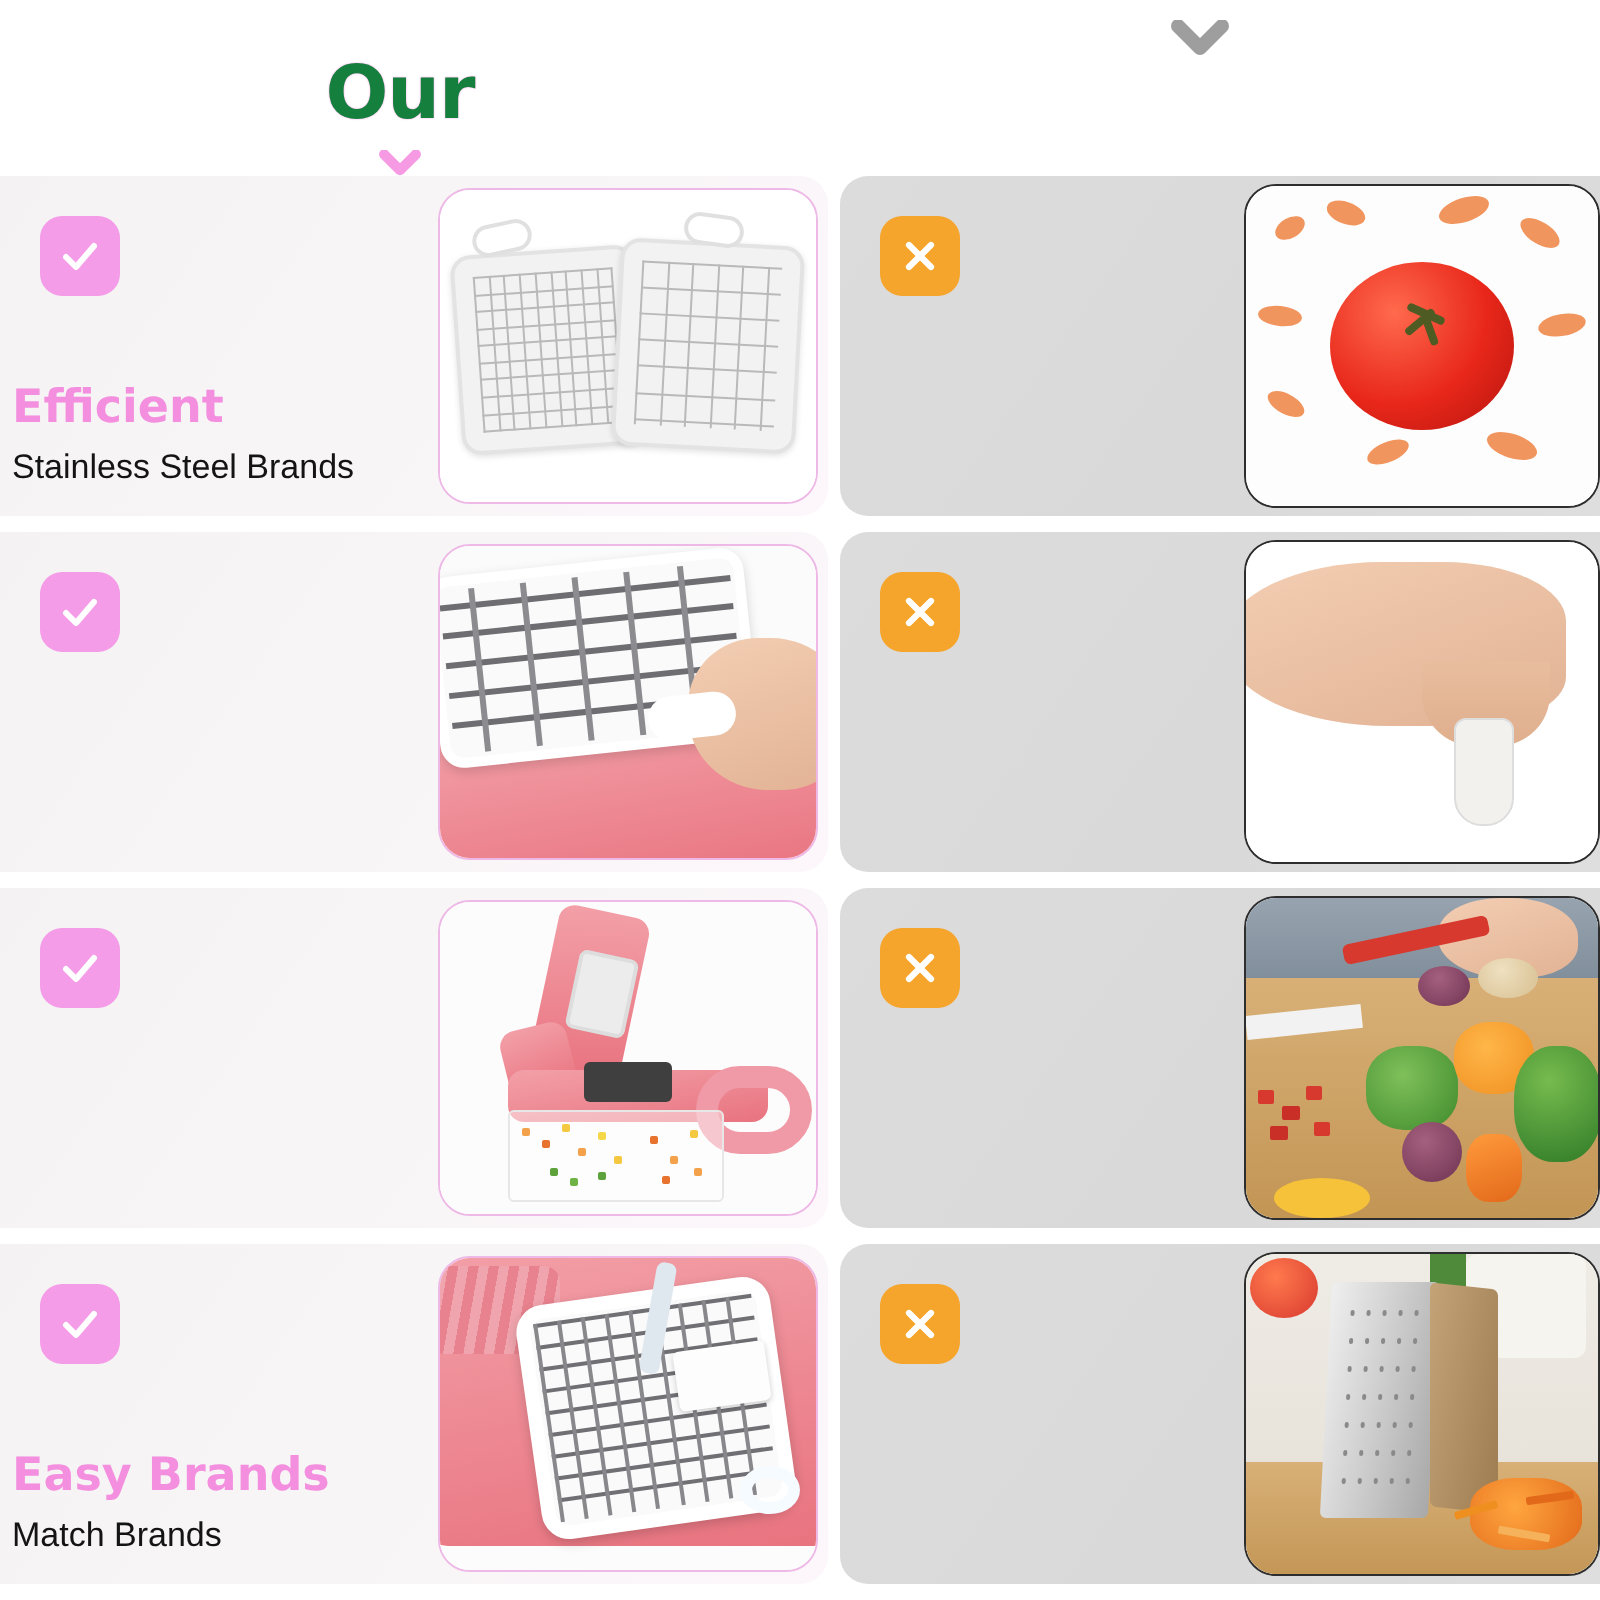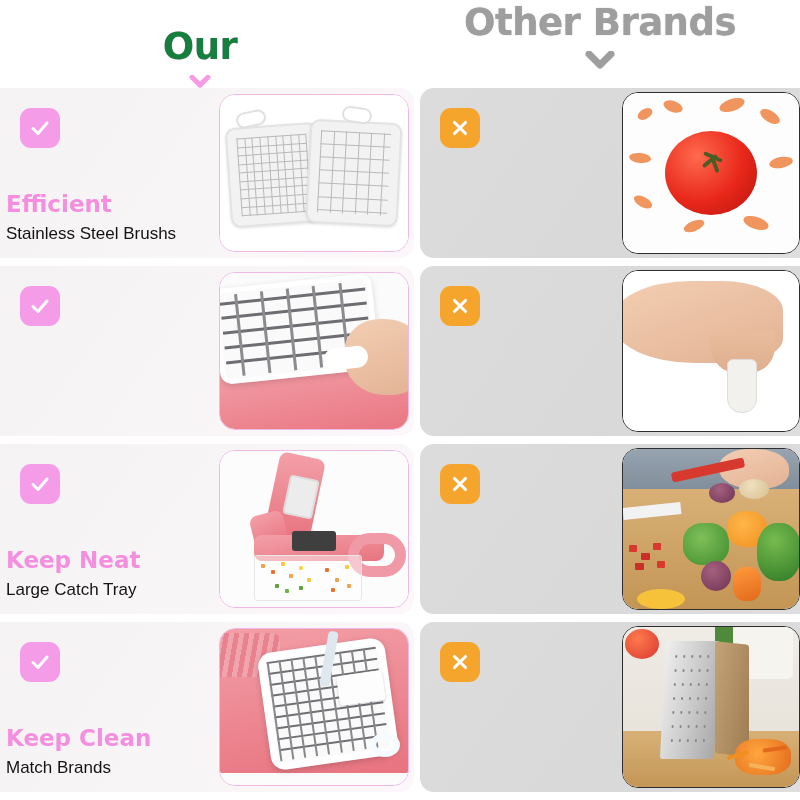--- a/index.html
+++ b/index.html
@@ -105,40 +105,39 @@
 <div class="page">
 
   <div class="header">
     <div class="head-col left">
       <div class="head-title ours">Our</div>
       <svg class="chev" viewBox="0 0 30 18">
         <path d="M4 3 L15 14 L26 3" fill="none" stroke="#f79ae4" stroke-width="7" stroke-linecap="round" stroke-linejoin="round"></path>
       </svg>
     </div>
     <div class="head-col right">
-      <div class="head-title others">Other Brands</div>
       <svg class="chev" viewBox="0 0 30 18">
         <path d="M4 3 L15 14 L26 3" fill="none" stroke="#9e9e9e" stroke-width="7" stroke-linecap="round" stroke-linejoin="round"></path>
       </svg>
     </div>
   </div>
 
   <div class="rows">
     <div class="divider"></div>
 
     <div class="row">
       <div class="cell left">
         <div class="badge ok">
           <svg width="24" height="24" viewBox="0 0 24 24">
             <path d="M5 12.5 L10 17.5 L19 7" fill="none" stroke="#fff" stroke-width="3" stroke-linecap="round" stroke-linejoin="round"></path>
           </svg>
         </div>
         <div class="txt">
           <div class="ttl">Efficient</div>
-          <div class="sub">Stainless Steel Brushs</div>
+          <div class="sub">Stainless Steel Brands</div>
         </div>
         <div class="imgframe ours">
           <div class="art" style="background:#fff">
 
             <div class="grid-blade" style="left:8px; top:30px; width:92px; height:100px; transform:rotate(-4deg);">
               <div class="mesh">
                 <i style="left:0;top:0;width:100%;height:1px"></i>
                   <i style="left:0;top:11%;width:100%;height:1px"></i>
                 <i style="left:0;top:22%;width:100%;height:1px"></i>
                   <i style="left:0;top:33%;width:100%;height:1px"></i>
@@ -259,24 +258,20 @@
       </div>
     </div>
 
     <div class="row">
       <div class="cell left">
         <div class="badge ok">
           <svg width="24" height="24" viewBox="0 0 24 24">
             <path d="M5 12.5 L10 17.5 L19 7" fill="none" stroke="#fff" stroke-width="3" stroke-linecap="round" stroke-linejoin="round"></path>
           </svg>
         </div>
-        <div class="txt">
-          <div class="ttl">Keep Neat</div>
-          <div class="sub">Large Catch Tray</div>
-        </div>
         <div class="imgframe ours">
           <div class="art" style="background:#fdfcfd">
 
             <div class="chopper-body" style="left:52px;top:4px;width:46px;height:82px;transform:rotate(12deg)"></div>
             <div style="position:absolute;left:66px;top:26px;width:30px;height:40px;background:#ececec;border:2px solid #ddd;border-radius:4px;transform:rotate(12deg)"></div>
 
             <div class="chopper-body" style="left:32px;top:62px;width:34px;height:34px;transform:rotate(-14deg)"></div>
             <div class="chopper-body" style="left:34px;top:84px;width:130px;height:26px"></div>
             <div style="position:absolute;left:72px;top:80px;width:44px;height:20px;background:#3f3f3f;border-radius:3px"></div>
 
@@ -335,21 +330,21 @@
     </div>
 
     <div class="row">
       <div class="cell left">
         <div class="badge ok">
           <svg width="24" height="24" viewBox="0 0 24 24">
             <path d="M5 12.5 L10 17.5 L19 7" fill="none" stroke="#fff" stroke-width="3" stroke-linecap="round" stroke-linejoin="round"></path>
           </svg>
         </div>
         <div class="txt">
-          <div class="ttl">Keep Clean</div>
+          <div class="ttl">Easy Brands</div>
           <div class="sub">Match Brands</div>
         </div>
         <div class="imgframe ours">
           <div class="art" style="background:#fcfcfc">
             <div class="chopper-body" style="left:-10px;top:-6px;width:210px;height:150px;border-radius:14px"></div>
             <div style="position:absolute;left:-6px;top:4px;width:66px;height:44px;background:repeating-linear-gradient(100deg,#e8828e 0 5px,#f0a4ad 5px 10px);border-radius:8px"></div>
             <div style="position:absolute;left:44px;top:16px;width:128px;height:118px;background:#fafafa;border:7px solid #fff;border-radius:14px;transform:rotate(-8deg);box-shadow:0 2px 6px rgba(0,0,0,.18)">
               <div class="mesh" style="inset:2px">
                 <i style="left:0;top:0;width:100%;height:2px;background:#6f6f74"></i>
                 <i style="left:0;top:11%;width:100%;height:2px;background:#6f6f74"></i>

